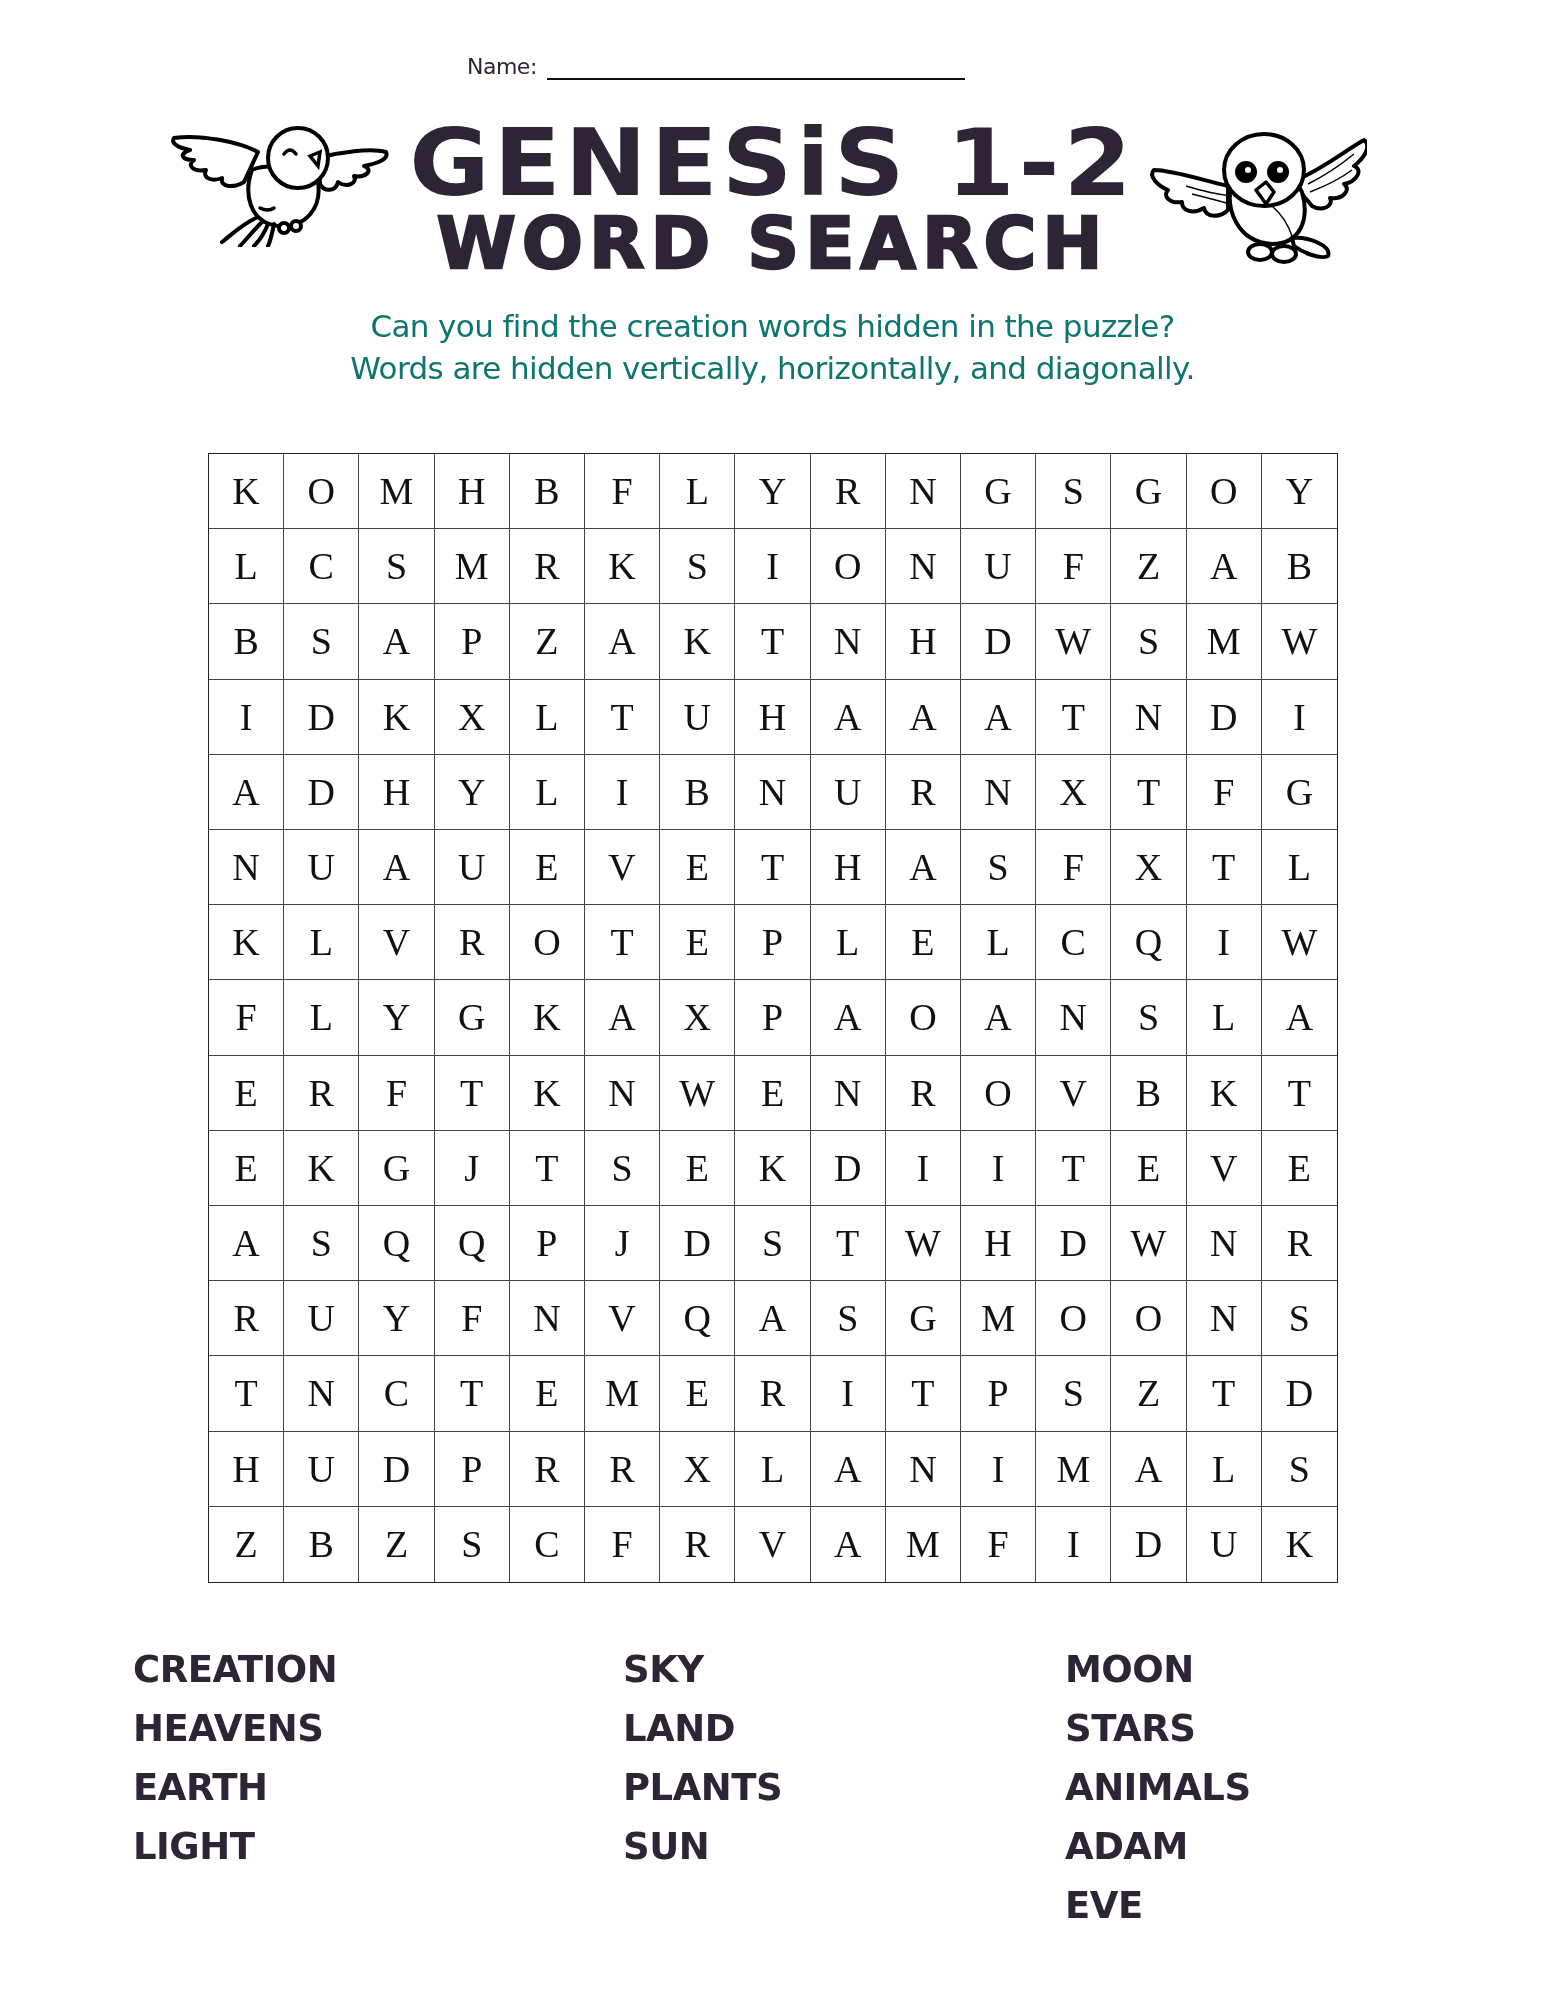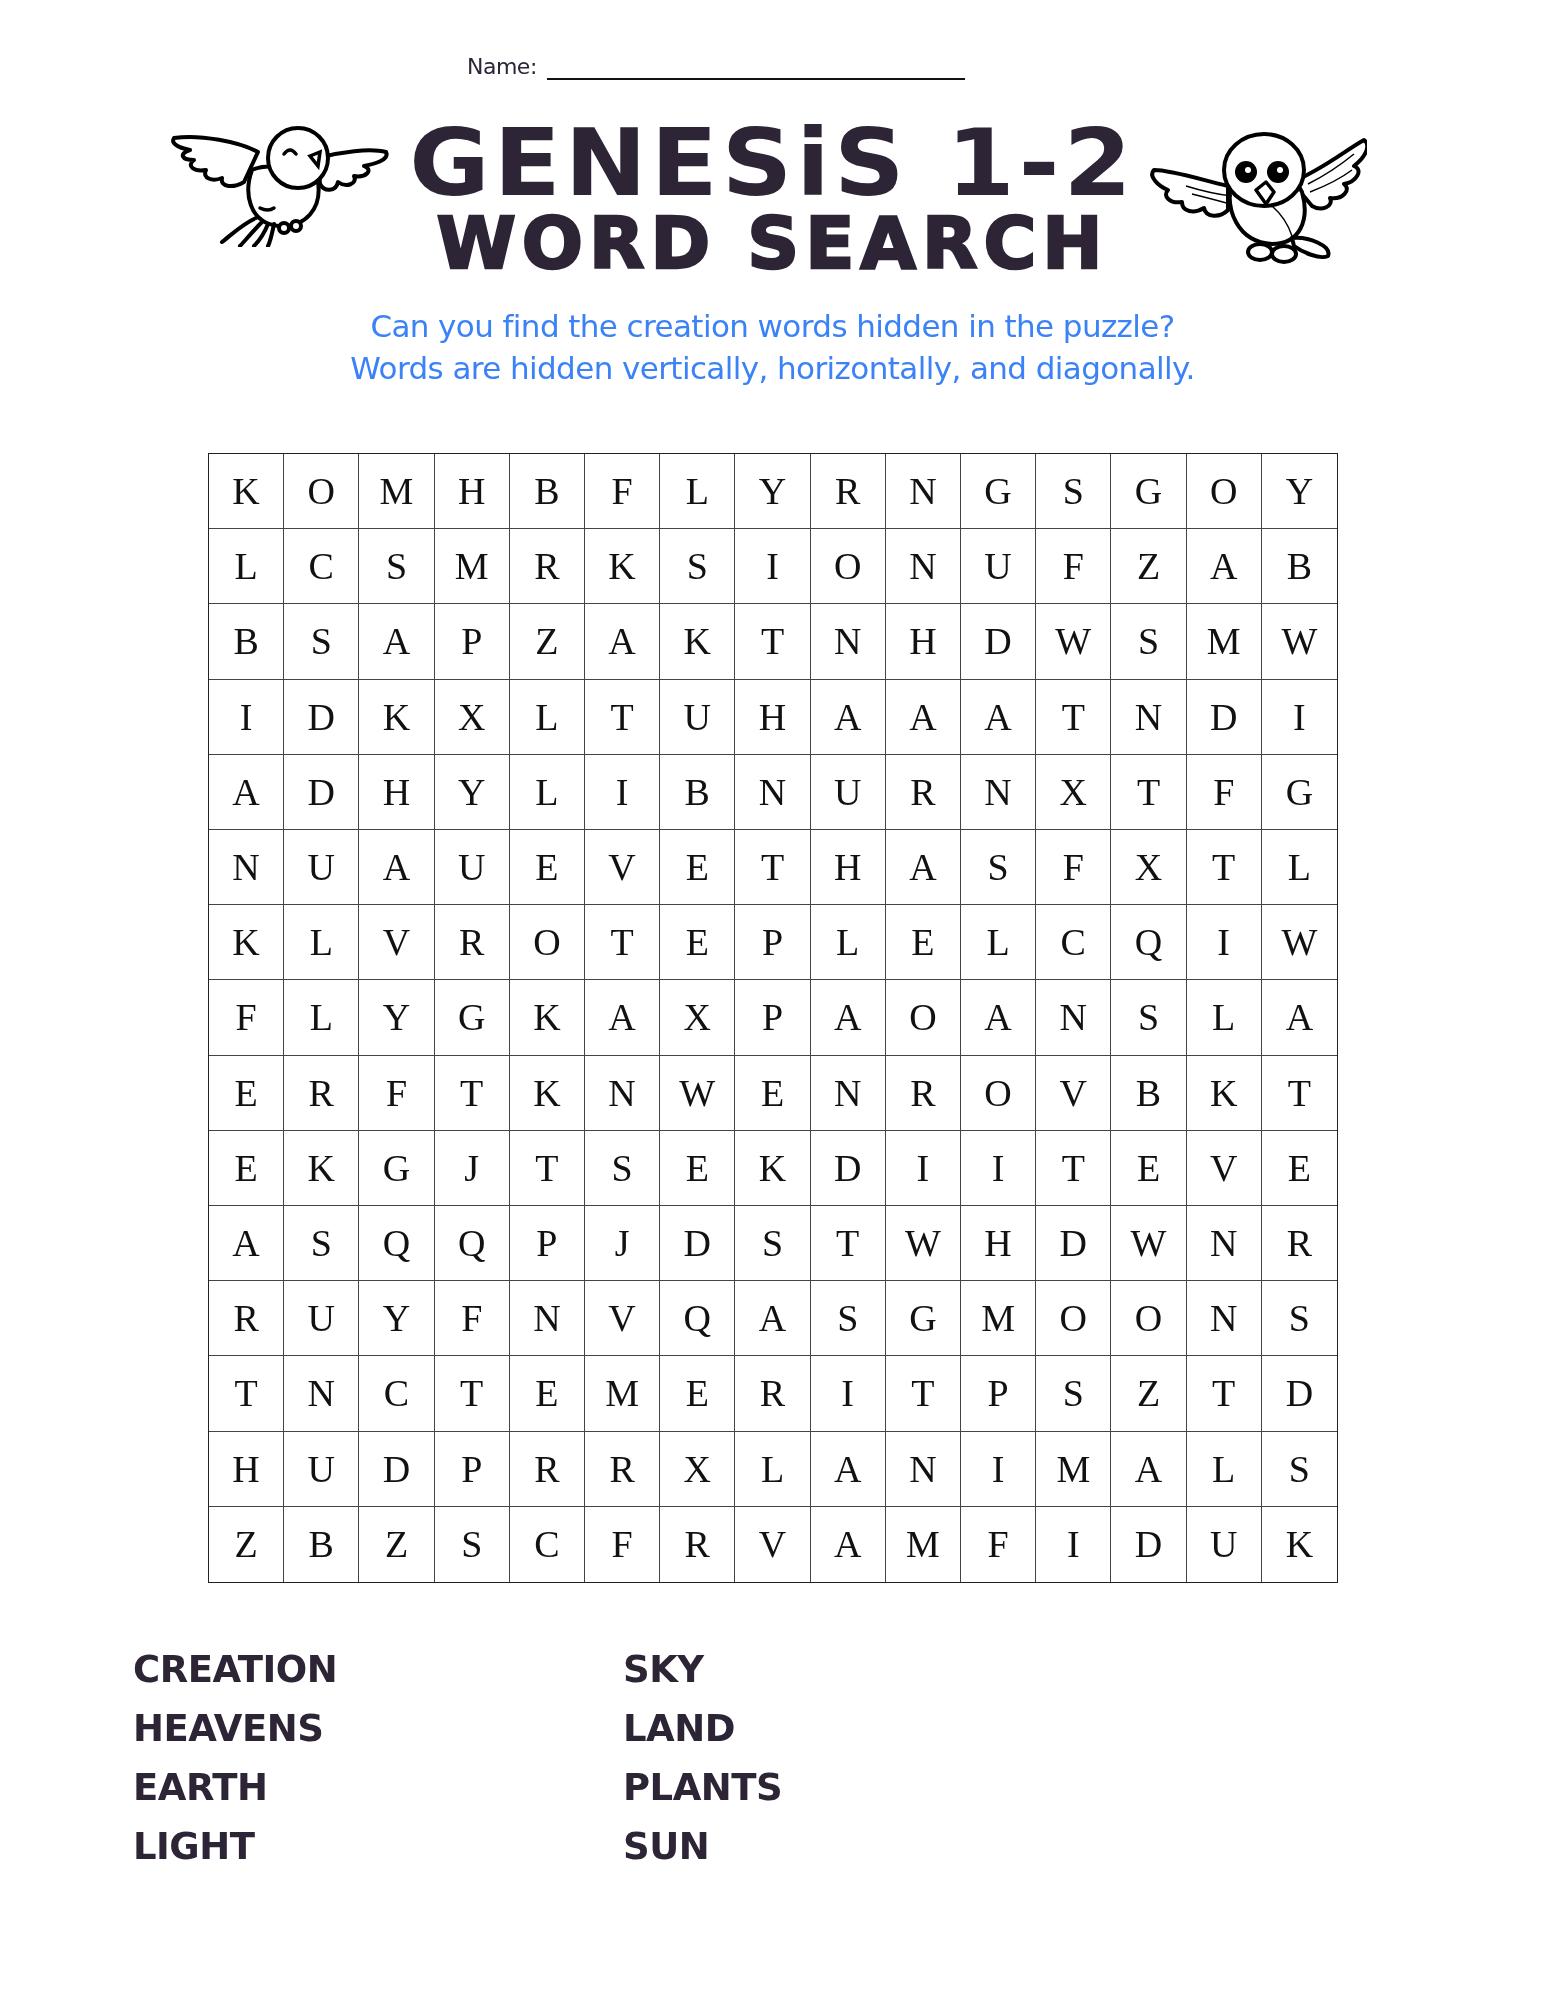--- a/index.html
+++ b/index.html
@@ -68,21 +68,21 @@
     }
     .instructions {
       position: absolute;
       left: 0;
       top: 305px;
       width: 1545px;
       text-align: center;
       font-family: "DejaVu Sans", sans-serif;
       font-size: 31px;
       line-height: 42px;
-      color: #3b82f6;
+      color: #0f766e;
       letter-spacing: -0.6px;
     }
     .grid {
       position: absolute;
       left: 208px;
       top: 453px;
       width: 1130px;
       height: 1130px;
       display: grid;
       grid-template-columns: repeat(15, 1fr);
@@ -426,13 +426,20 @@
     <div class="word">HEAVENS</div>
     <div class="word">EARTH</div>
     <div class="word">LIGHT</div>
   </div>
   <div class="word-col c2">
     <div class="word">SKY</div>
     <div class="word">LAND</div>
     <div class="word">PLANTS</div>
     <div class="word">SUN</div>
   </div>
+  <div class="word-col c3">
+    <div class="word">MOON</div>
+    <div class="word">STARS</div>
+    <div class="word">ANIMALS</div>
+    <div class="word">ADAM</div>
+    <div class="word">EVE</div>
+  </div>
 </div>
 
 </body></html>

